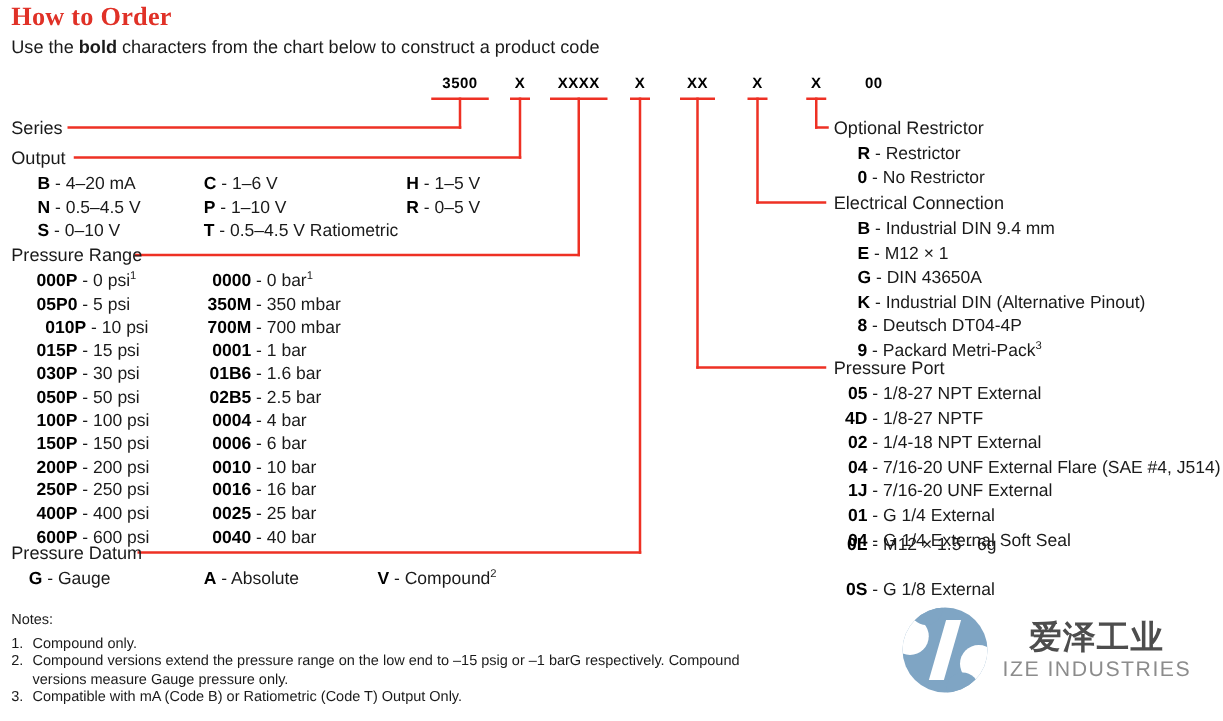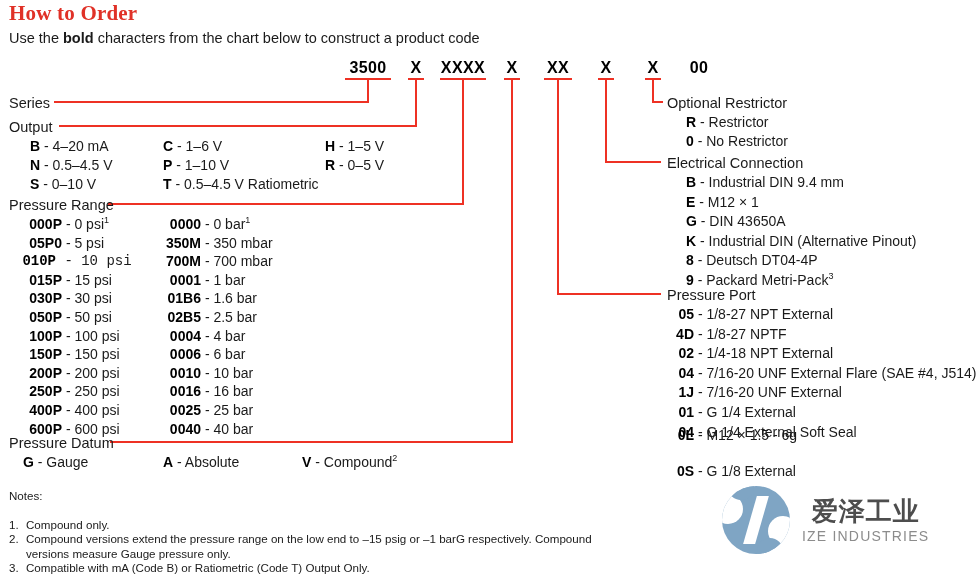--- a/index.html
+++ b/index.html
@@ -35,21 +35,21 @@
     font-size: 14.5px;
     color: #1a1a1a;
     white-space: nowrap;
   }
   #subtitle b { font-weight: 700; }
 
   
   .code-seg {
     position: absolute;
     top: 59px;
-    font-size: 16px;
+    font-size: 12px;
     font-weight: 700;
     letter-spacing: 0.4px;
     color: #000;
     text-align: center;
     white-space: nowrap;
   }
 
   
   .ln {
     position: absolute;
@@ -90,21 +90,21 @@
   
   #notes {
     position: absolute;
     left: 9px;
     top: 489px;
     font-size: 11.6px;
     color: #1a1a1a;
     line-height: 14.6px;
     width: 620px;
   }
-  #notes .nhead { margin-bottom: 14px; }
+  #notes .nhead { margin-bottom: 4px; }
   .note-row {
     display: flex;
     align-items: flex-start;
   }
   .note-num {
     width: 17px;
     flex: 0 0 17px;
   }
   .note-txt { flex: 1 1 auto; }
 
@@ -157,21 +157,21 @@
   #wm-mark .cut2 { left: 35px; top: 52px; }
   #wm-text { line-height: 1; text-align: center; }
   #wm-cn {
     font-size: 26px;
     font-weight: 700;
     color: #4d4d4d;
     letter-spacing: 1px;
     white-space: nowrap;
   }
   #wm-en {
-    font-size: 14px;
+    font-size: 17px;
     color: #8c8c8c;
     letter-spacing: 1.2px;
     margin-top: 5px;
     white-space: nowrap;
   }
 </style>
 </head>
 <body>
 
 <div id="page-title">How to Order</div>
@@ -233,21 +233,21 @@
     <div class="opt" style="left: 30px; top: 138px;"><span class="c">B</span><span> - 4–20 mA</span></div>
     <div class="opt" style="left: 30px; top: 157px;"><span class="c">N</span><span> - 0.5–4.5 V</span></div>
     <div class="opt" style="left: 30px; top: 176px;"><span class="c">S</span><span> - 0–10 V</span></div>
     <div class="opt" style="left: 163px; top: 138px;"><span class="c">C</span><span> - 1–6 V</span></div>
     <div class="opt" style="left: 163px; top: 157px;"><span class="c">P</span><span> - 1–10 V</span></div>
     <div class="opt" style="left: 163px; top: 176px;"><span class="c">T</span><span> - 0.5–4.5 V Ratiometric</span></div>
     <div class="opt" style="left: 325px; top: 138px;"><span class="c">H</span><span> - 1–5 V</span></div>
     <div class="opt" style="left: 325px; top: 157px;"><span class="c">R</span><span> - 0–5 V</span></div>
     <div class="opt" style="left: 23px; top: 216px;"><span class="c rt" style="width: 39px;">000P</span><span> - 0 psi</span><sup>1</sup></div>
     <div class="opt" style="left: 23px; top: 235px;"><span class="c rt" style="width: 39px;">05P0</span><span> - 5 psi</span></div>
-    <div class="opt" style="left: 17px; top: 253px; font-family: Liberation Mono, monospace;"><span class="c rt" style="width: 39px;">010P</span><span> - 10 psi</span></div>
+    <div class="opt" style="left: 30px; top: 253px;"><span class="c rt" style="width: 39px;">010P</span><span> - 10 psi</span></div>
     <div class="opt" style="left: 23px; top: 272px;"><span class="c rt" style="width: 39px;">015P</span><span> - 15 psi</span></div>
     <div class="opt" style="left: 23px; top: 290px;"><span class="c rt" style="width: 39px;">030P</span><span> - 30 psi</span></div>
     <div class="opt" style="left: 23px; top: 309px;"><span class="c rt" style="width: 39px;">050P</span><span> - 50 psi</span></div>
     <div class="opt" style="left: 23px; top: 328px;"><span class="c rt" style="width: 39px;">100P</span><span> - 100 psi</span></div>
     <div class="opt" style="left: 23px; top: 346px;"><span class="c rt" style="width: 39px;">150P</span><span> - 150 psi</span></div>
     <div class="opt" style="left: 23px; top: 365px;"><span class="c rt" style="width: 39px;">200P</span><span> - 200 psi</span></div>
     <div class="opt" style="left: 23px; top: 383px;"><span class="c rt" style="width: 39px;">250P</span><span> - 250 psi</span></div>
     <div class="opt" style="left: 23px; top: 402px;"><span class="c rt" style="width: 39px;">400P</span><span> - 400 psi</span></div>
     <div class="opt" style="left: 23px; top: 421px;"><span class="c rt" style="width: 39px;">600P</span><span> - 600 psi</span></div>
     <div class="opt" style="left: 157px; top: 216px;"><span class="c rt" style="width: 44px;">0000</span><span> - 0 bar</span><sup>1</sup></div>

